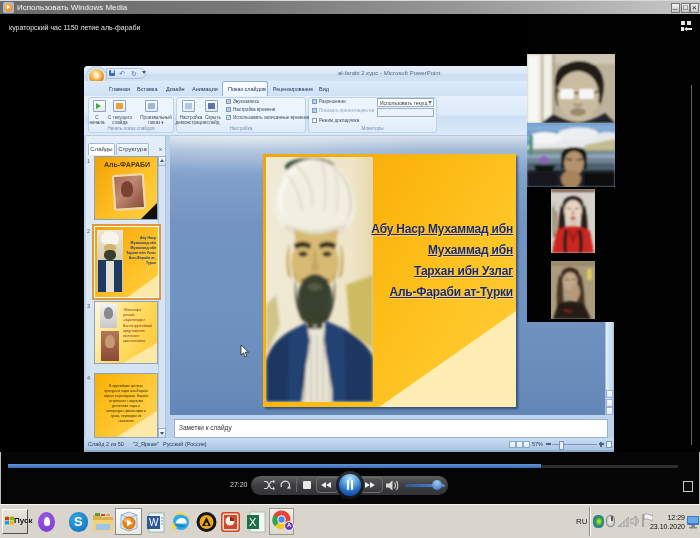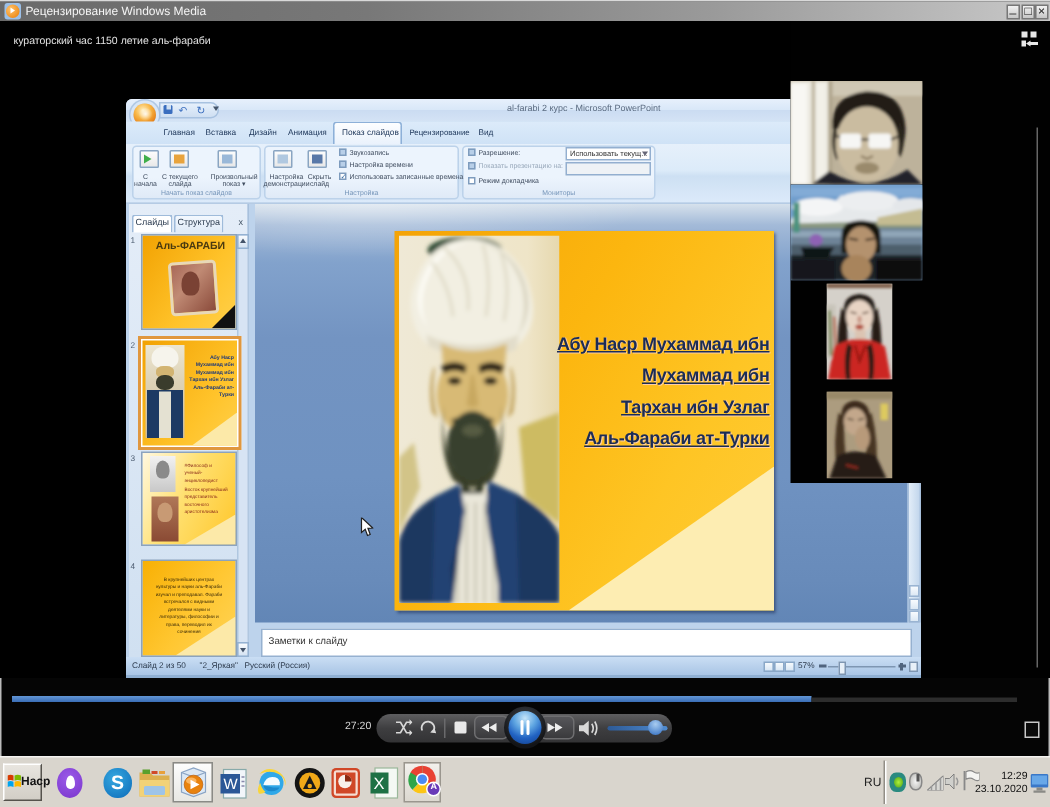--- a/index.html
+++ b/index.html
@@ -79,21 +79,21 @@
 #ru{left:576px;top:517px;font-size:8px;color:#222;}
 #clock{left:649px;top:513px;width:36px;height:20px;font-size:7px;color:#111;text-align:right;line-height:9px;}
 </style>
 </head>
 <body>
 <div class="abs" id="titlebar"></div>
 <div class="abs" id="tb-icon">
     <i></i>
     <b></b>
   </div>
-<div class="abs" id="tb-text">Рецензирование Windows Media</div>
+<div class="abs" id="tb-text">Использовать Windows Media</div>
 <div class="abs wbtn" style="left:671px;">
     <s style="top:-2px;">_</s>
   </div>
 <div class="abs wbtn" style="left:681px;">
     <s>□</s>
   </div>
 <div class="abs wbtn" style="left:690px;">
     <s>×</s>
   </div>
 <div class="abs" id="subtitle">кураторский час 1150 летие аль-фараби</div>
@@ -414,21 +414,21 @@
 <div class="abs" id="compact"></div>
 
 <div class="abs" id="taskbar"></div>
 <div class="abs" id="startbtn"></div>
 <svg class="abs" style="left:5px;top:515px;" width="9" height="12" viewBox="0 0 9 12">
     <path d="M0 2 Q2 1 4 2 L4 5.5 Q2 4.5 0 5.5 Z" fill="#d83b01"></path>
     <path d="M4.7 2 Q6.7 1 9 2 L9 5.5 Q6.7 4.5 4.7 5.5 Z" fill="#7fba00"></path>
     <path d="M0 6.2 Q2 5.2 4 6.2 L4 9.7 Q2 8.7 0 9.7 Z" fill="#00a4ef"></path>
     <path d="M4.7 6.2 Q6.7 5.2 9 6.2 L9 9.7 Q6.7 8.7 4.7 9.7 Z" fill="#ffb900"></path>
   </svg>
-<div class="abs" id="starttext">Наср</div>
+<div class="abs" id="starttext">Пуск</div>
 <div class="tbi" style="left:38px;top:512px;width:17px;height:20px;background:radial-gradient(circle at 45% 35%,#9a5ae8,#7a35cc);border-radius:50%;"></div>
 <div class="tbi" style="left:43.5px;top:517px;width:6px;height:9px;background:#fff;border-radius:50% 50% 50% 50%/70% 70% 40% 40%;"></div>
 <div class="tbi" style="left:69px;top:512px;width:19px;height:20px;background:radial-gradient(circle at 40% 35%,#35a8e0,#0c6ab8);border-radius:48%;"></div>
 <div class="tbi" style="left:74px;top:514px;width:10px;height:15px;color:#fff;font-size:13px;font-weight:bold;">S</div>
 <svg class="tbi" style="left:92px;top:512px;" width="22" height="21" viewBox="0 0 22 21">
     <path d="M1 3 L8 3 L10 5 L21 5 L21 19 L1 19 Z" fill="#dcaf4e"></path>
     <path d="M1 8 L21 8 L21 19 L1 19 Z" fill="#f2d277"></path>
     <rect x="4" y="12" width="14" height="6" rx="1" fill="#9ec4e8"></rect>
     <rect x="3" y="1" width="5" height="3" fill="#5aa02c"></rect>
     <rect x="9" y="2" width="4" height="2" fill="#d04a2a"></rect>

